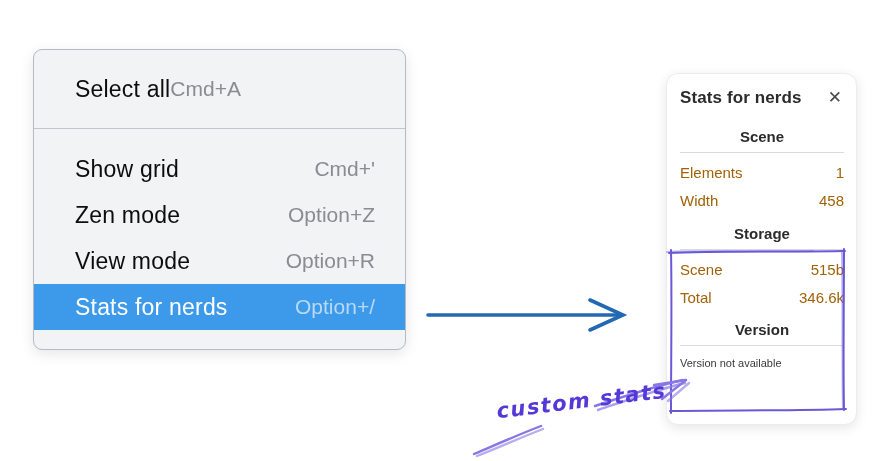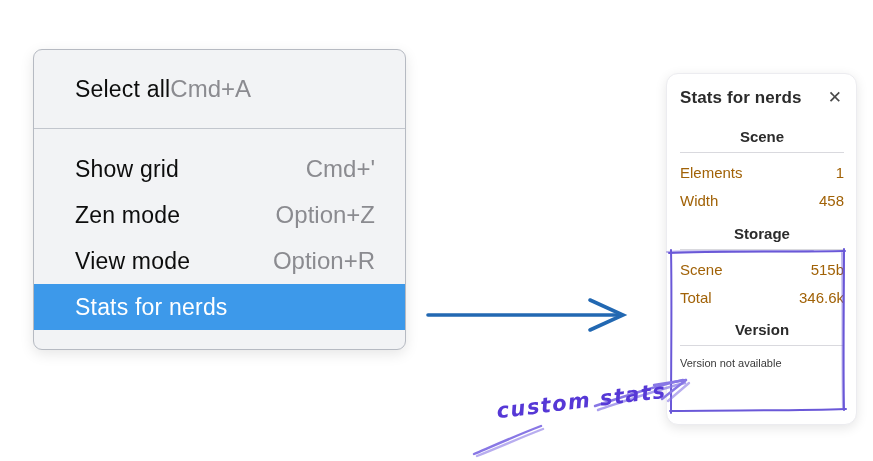--- a/index.html
+++ b/index.html
@@ -47,21 +47,21 @@
     justify-content: space-between;
     padding: 0 30px 0 41px;
     cursor: default;
   }
   .menu-item .mi-label {
     font-size: 23px;
     color: #0d0d0d;
     letter-spacing: 0.2px;
   }
   .menu-item .mi-shortcut {
-    font-size: 24px;
+    font-size: 21px;
     color: #8b8b90;
   }
   .menu-item.highlighted {
     background: #3d99ea;
   }
   .menu-item.highlighted .mi-label { color: #ffffff; }
   .menu-item.highlighted .mi-shortcut { color: #b9d9f7; }
 
   
   .stats-panel {
@@ -158,20 +158,21 @@
     <div class="menu-item">
       <span class="mi-label">Zen mode</span>
       <span class="mi-shortcut">Option+Z</span>
     </div>
     <div class="menu-item">
       <span class="mi-label">View mode</span>
       <span class="mi-shortcut">Option+R</span>
     </div>
     <div class="menu-item highlighted" style="background: rgb(61, 153, 234);">
       <span class="mi-label">Stats for nerds</span>
+      <span class="mi-shortcut">Option+/</span>
     </div>
   </div>
 </div>
 
 <svg class="svg-overlay" style="left:424px; top:296px;" width="210" height="40">
   <g stroke="#2268b2" stroke-width="3.6" fill="none" stroke-linecap="round">
     <line x1="4" y1="19" x2="196" y2="19"></line>
     <path d="M 166 4 L 199 19 L 166 34"></path>
   </g>
 </svg>

